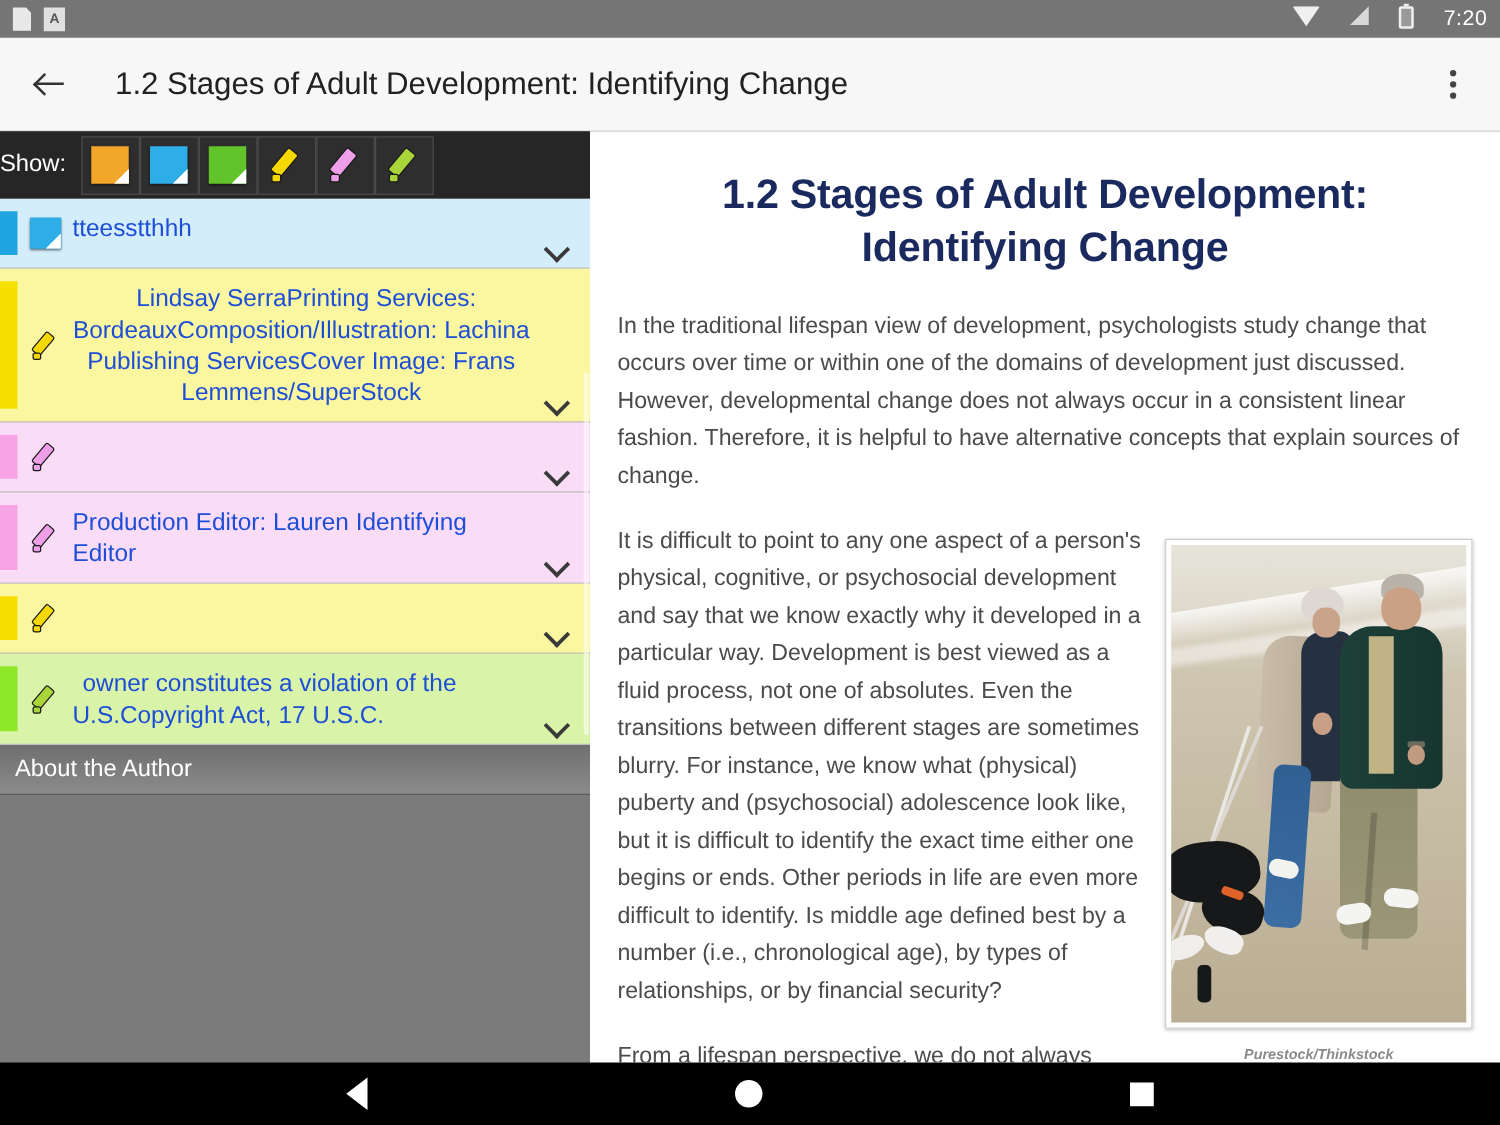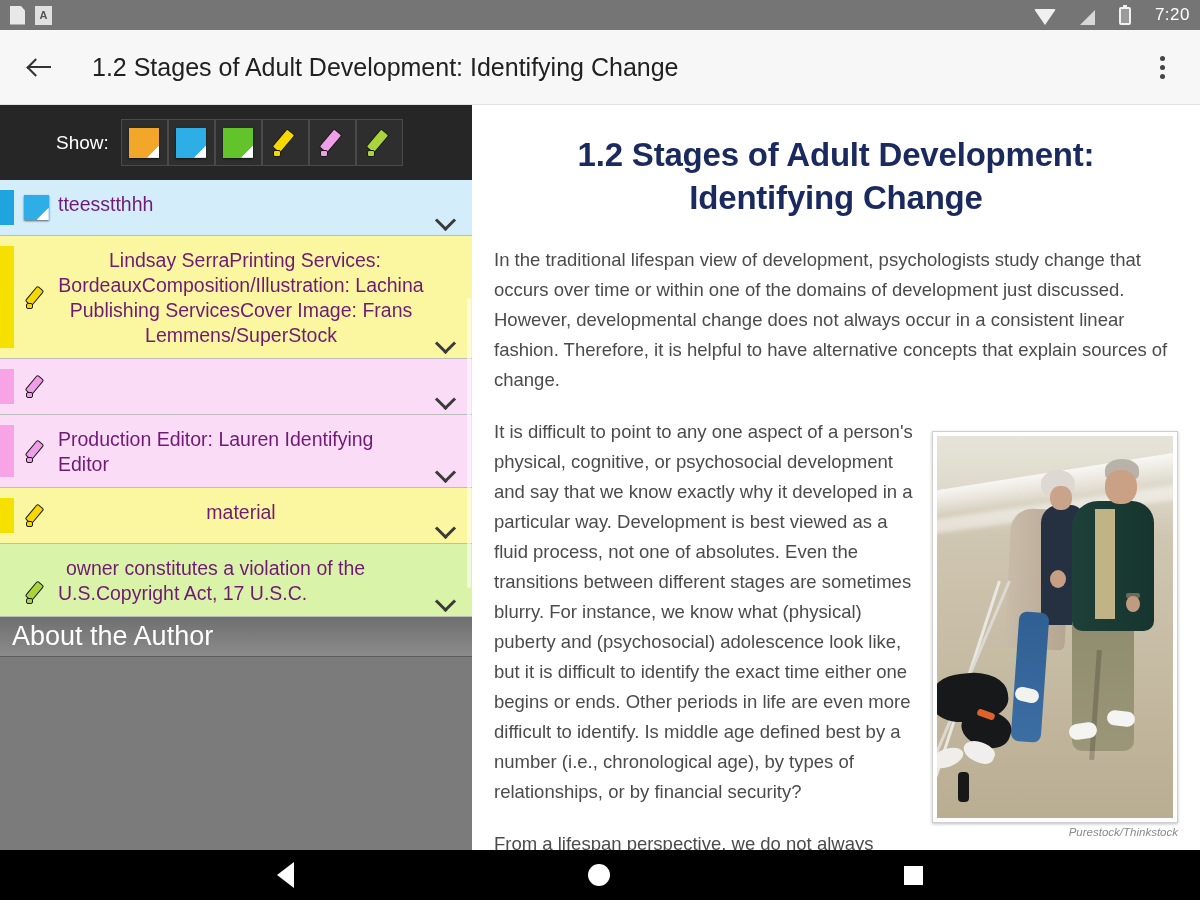--- a/index.html
+++ b/index.html
@@ -11,21 +11,21 @@
   #app { position: relative; width: 1200px; height: 900px; }
 
   
   .statusbar {
     height: 30px; background: #757575;
     display: flex; align-items: center; padding: 0 10px;
     color: #fff;
   }
   .sb-left { display: flex; align-items: center; gap: 10px; }
   .sb-spacer { flex: 1; }
-  .sb-right { display: flex; align-items: flex-end; gap: 24px; }
+  .sb-right { display: flex; align-items: flex-start; gap: 24px; }
   .ic-doc {
     width: 15px; height: 19px; background: #e8e8e8;
     clip-path: polygon(0 0, 70% 0, 100% 26%, 100% 100%, 0 100%);
   }
   .ic-azip {
     width: 17px; height: 19px; background: #e0e0e0;
     display: flex; align-items: center; justify-content: center;
     font-size: 11px; color: #555; font-weight: bold; line-height: 1;
   }
   .ic-wifi {
@@ -83,22 +83,22 @@
 
   
   .body-split { display: flex; height: 745px; }
 
   
   .sidebar {
     width: 472px; height: 745px; background: #7b7b7b;
     position: relative; overflow: hidden;
   }
   .filter-bar {
-    height: 75px; background: #262626;
-    display: flex; align-items: center; padding-left: 56px;
+    height: 54px; background: #262626;
+    display: flex; align-items: center; 
   }
   .show-label { color: #fff; font-size: 19px; margin-right: 12px; }
   .chips { display: flex; }
   .chip {
     width: 47px; height: 47px; border: 1px solid #4a4a4a;
     display: flex; align-items: center; justify-content: center;
     background: #2e2e2e;
   }
   
   .note {
@@ -136,55 +136,55 @@
   .pen.pink   .barrel, .pen.pink   .tip { background: #ef9fe8; }
   .pen.lime   .barrel, .pen.lime   .tip { background: #a9d43a; }
 
   
   .section-head {
     height: 69px; display: flex; align-items: center;
     padding-left: 12px; color: #fff; font-size: 21px;
     background: linear-gradient(to bottom, #6f6f6f, #8b8b8b);
     border-bottom: 1px solid #5d5d5d;
   }
-  .section-head.partial { height: 40px; font-size: 27px; }
+  .section-head.partial { height: 40px; font-size: 19px; }
 
   
   .ann {
     position: relative; display: flex;
     border-bottom: 1px solid #bdbdbd;
     padding: 10px 44px 10px 0; min-height: 56px;
   }
   .ann-bar { width: 14px; flex: 0 0 14px; }
   .ann-icon {
     width: 44px; flex: 0 0 44px; display: flex;
     align-items: center; justify-content: center;
   }
   .ann-icon .note { width: 25px; height: 25px; }
   .ann-icon .pen  { width: 27px; height: 27px; }
   .ann-icon .pen .barrel { left: 7px; top: 2px; width: 9px; height: 20px; }
   .ann-icon .pen .tip { left: 3px; top: 19px; width: 7px; height: 6px; }
   .ann-text {
-    flex: 1; font-size: 19.5px; color: #701a75;
+    flex: 1; font-size: 19.5px; color: #1d4ed8;
     line-height: 25px; padding-top: 2px; padding-right: 4px;
   }
   .chev {
     position: absolute; right: 14px; bottom: 10px;
     width: 22px; height: 12px;
   }
   .chev::before {
     content: ""; position: absolute; left: 2px; top: 0;
     width: 12px; height: 12px;
     border-right: 3px solid #3a3a3a; border-bottom: 3px solid #3a3a3a;
     transform: rotate(45deg);
   }
   .ann.blue  { background: #d4edfb; } .ann.blue  .ann-bar { background: #1fa4e0; }
   .ann.yel   { background: #fbf7a0; text-align: center; } .ann.yel   .ann-bar { background: #f5e000; }
   .ann.pink  { background: #fbdcf6; } .ann.pink  .ann-bar { background: #f7a3e6; }
-  .ann.lime  { background: #d9f4a8; align-items: flex-end; } .ann.lime  .ann-bar { background: #8ee82a; }
+  .ann.lime  { background: #d9f4a8; } .ann.lime  .ann-bar { background: #8ee82a; }
 
   .ann.ind .ann-text { text-indent: 8px; }
 
   
   .sb-track {
     position: absolute; right: 0; top: 73px;
     width: 5px; height: 672px; background: transparent;
   }
   .sb-thumb {
     position: absolute; right: 1px; top: 120px;
@@ -288,21 +288,21 @@
     background: #f0efed; border-radius: 45%; transform: rotate(10deg); }
   .d-tail { position: absolute; left: -3%; top: 82%; width: 34px; height: 18px;
     background: #efeeea; border-radius: 50%; transform: rotate(-20deg); }
   .d-collar { position: absolute; left: 17%; top: 72%; width: 18px; height: 7px;
     background: #e0622b; border-radius: 3px; transform: rotate(20deg); }
   .d-leg { position: absolute; left: 9%; top: 88%; width: 11px; height: 30px;
     background: #17181a; border-radius: 4px; }
 
   .credit {
     font-size: 11.5px; color: #8a8a8a; font-style: italic;
-    text-align: right; margin-top: 3px;
+    text-align: center; margin-top: 15px; font-weight: bold;
   }
   .inline-note {
     width: 19px; height: 19px; background: #f2a62a; position: relative;
     margin-top: 2px;
   }
   .inline-note::before {
     content: ""; position: absolute; right: 0; bottom: 0;
     width: 8px; height: 8px; background: #fff;
     clip-path: polygon(100% 0, 0 100%, 100% 100%);
   }
@@ -436,21 +436,20 @@
       </div>
 
       <div class="ann yel">
         <div class="ann-bar"></div>
         <div class="ann-icon">
           <span class="pen yellow">
             <span class="barrel"></span>
               <span class="tip"></span>
           </span>
         </div>
-        <div class="ann-text">material</div>
         <span class="chev"></span>
       </div>
 
       <div class="ann lime ind">
         <div class="ann-bar"></div>
         <div class="ann-icon">
           <span class="pen lime">
             <span class="barrel"></span>
               <span class="tip"></span>
           </span>

